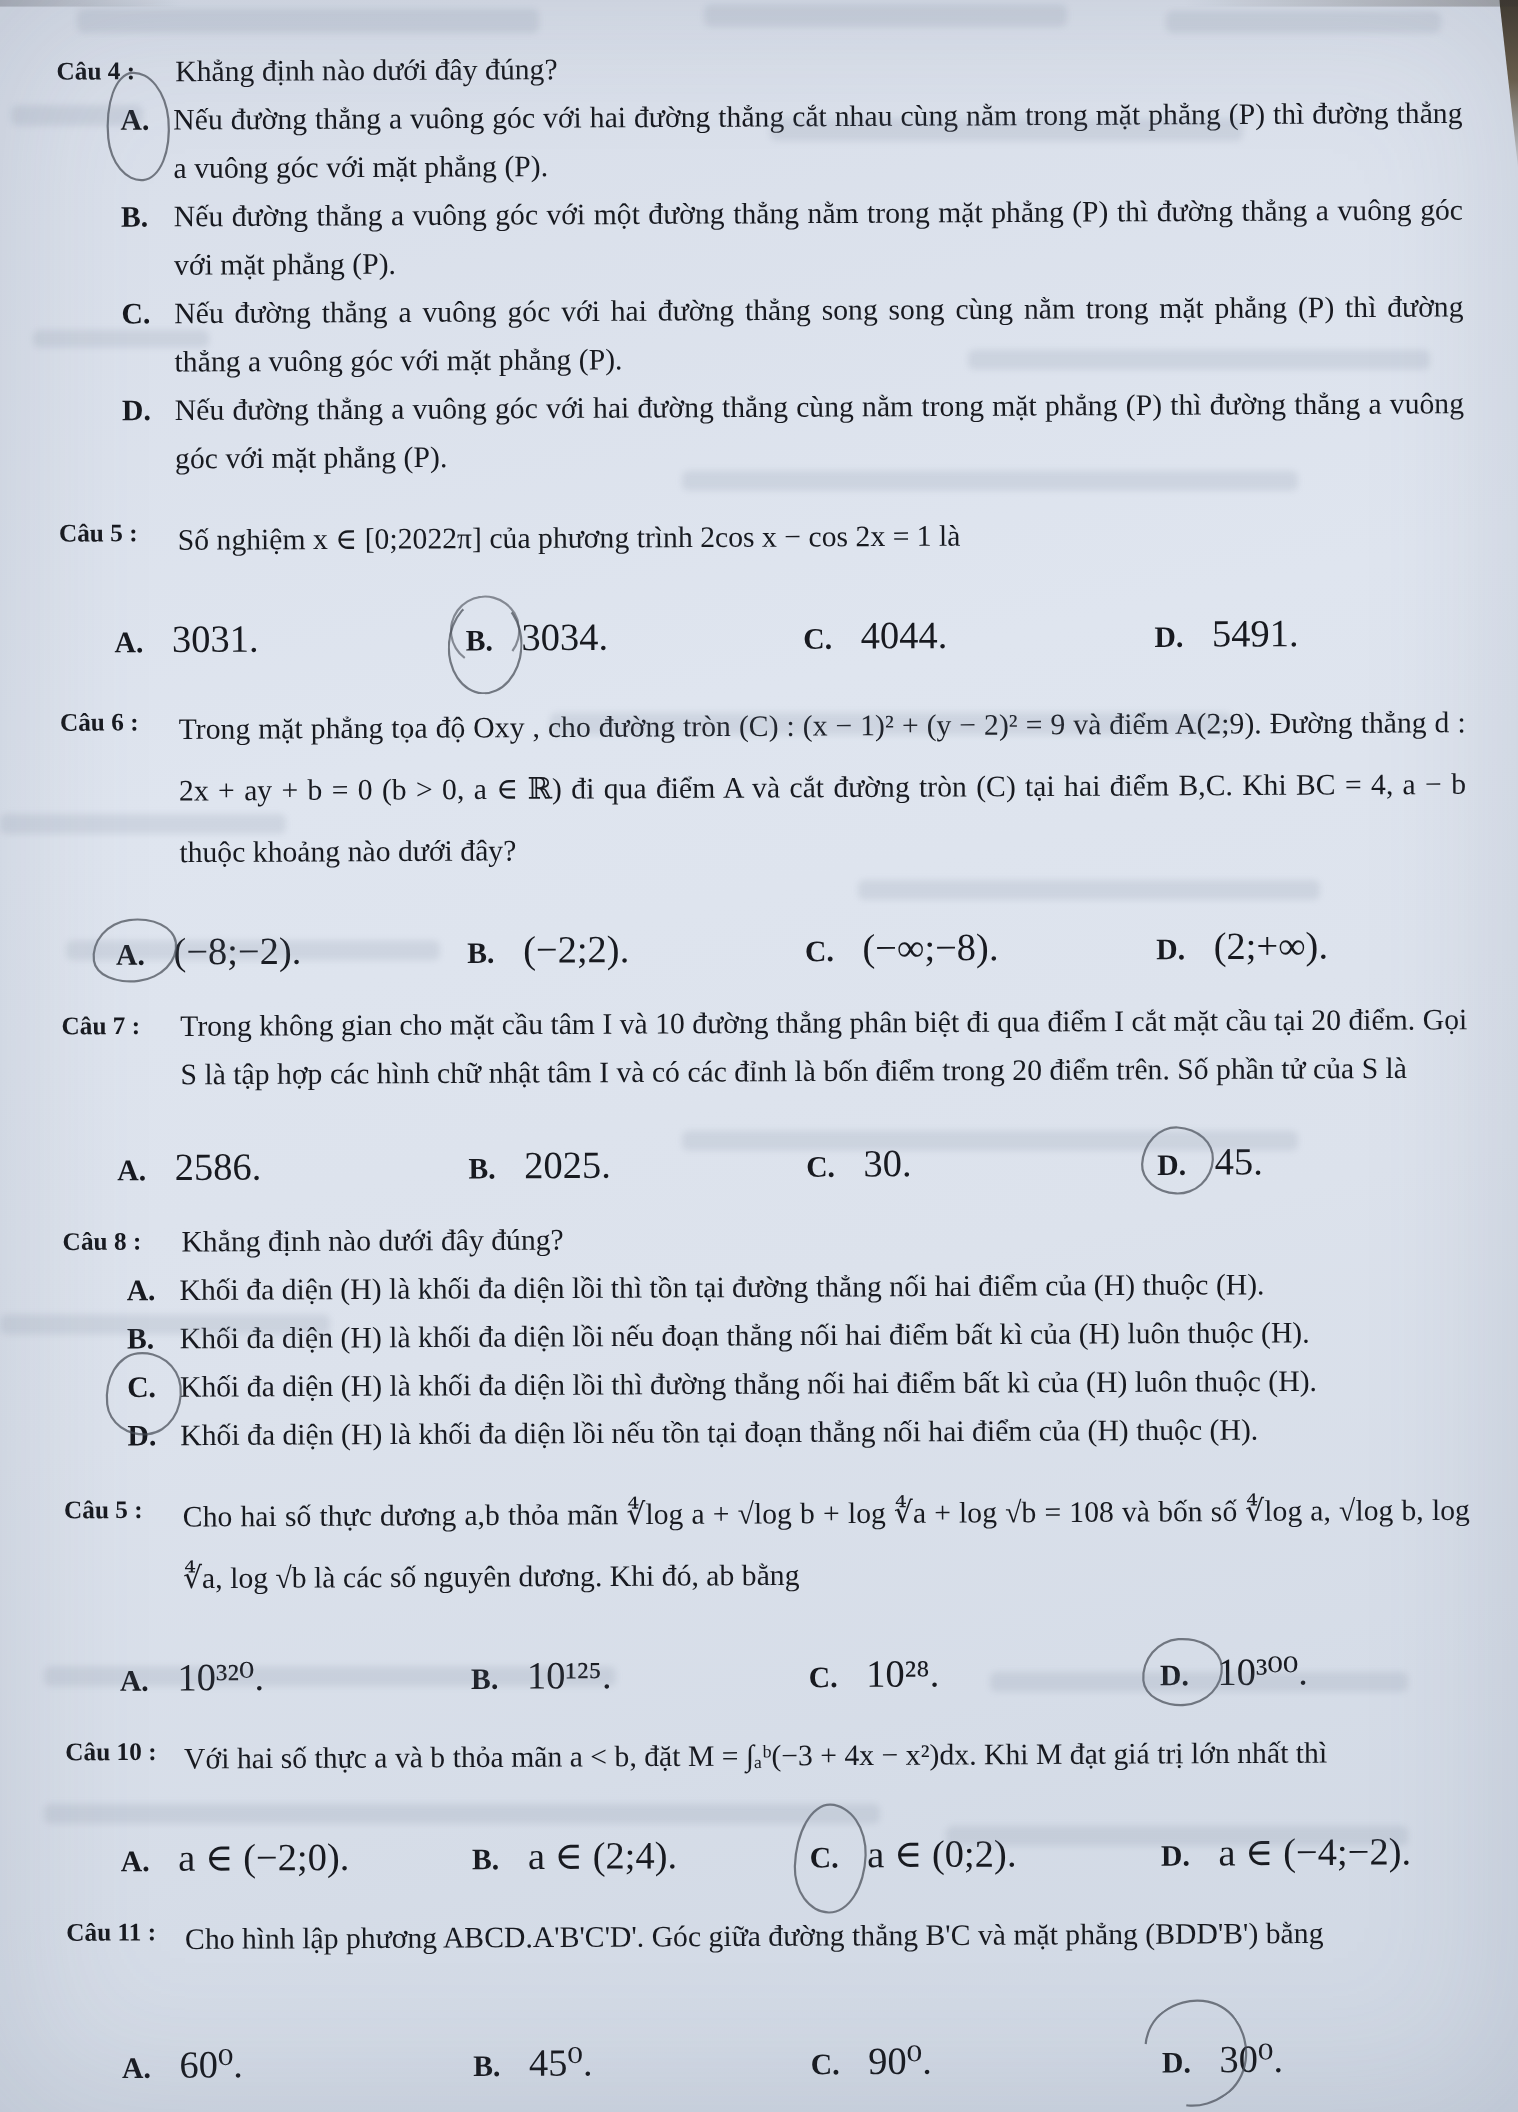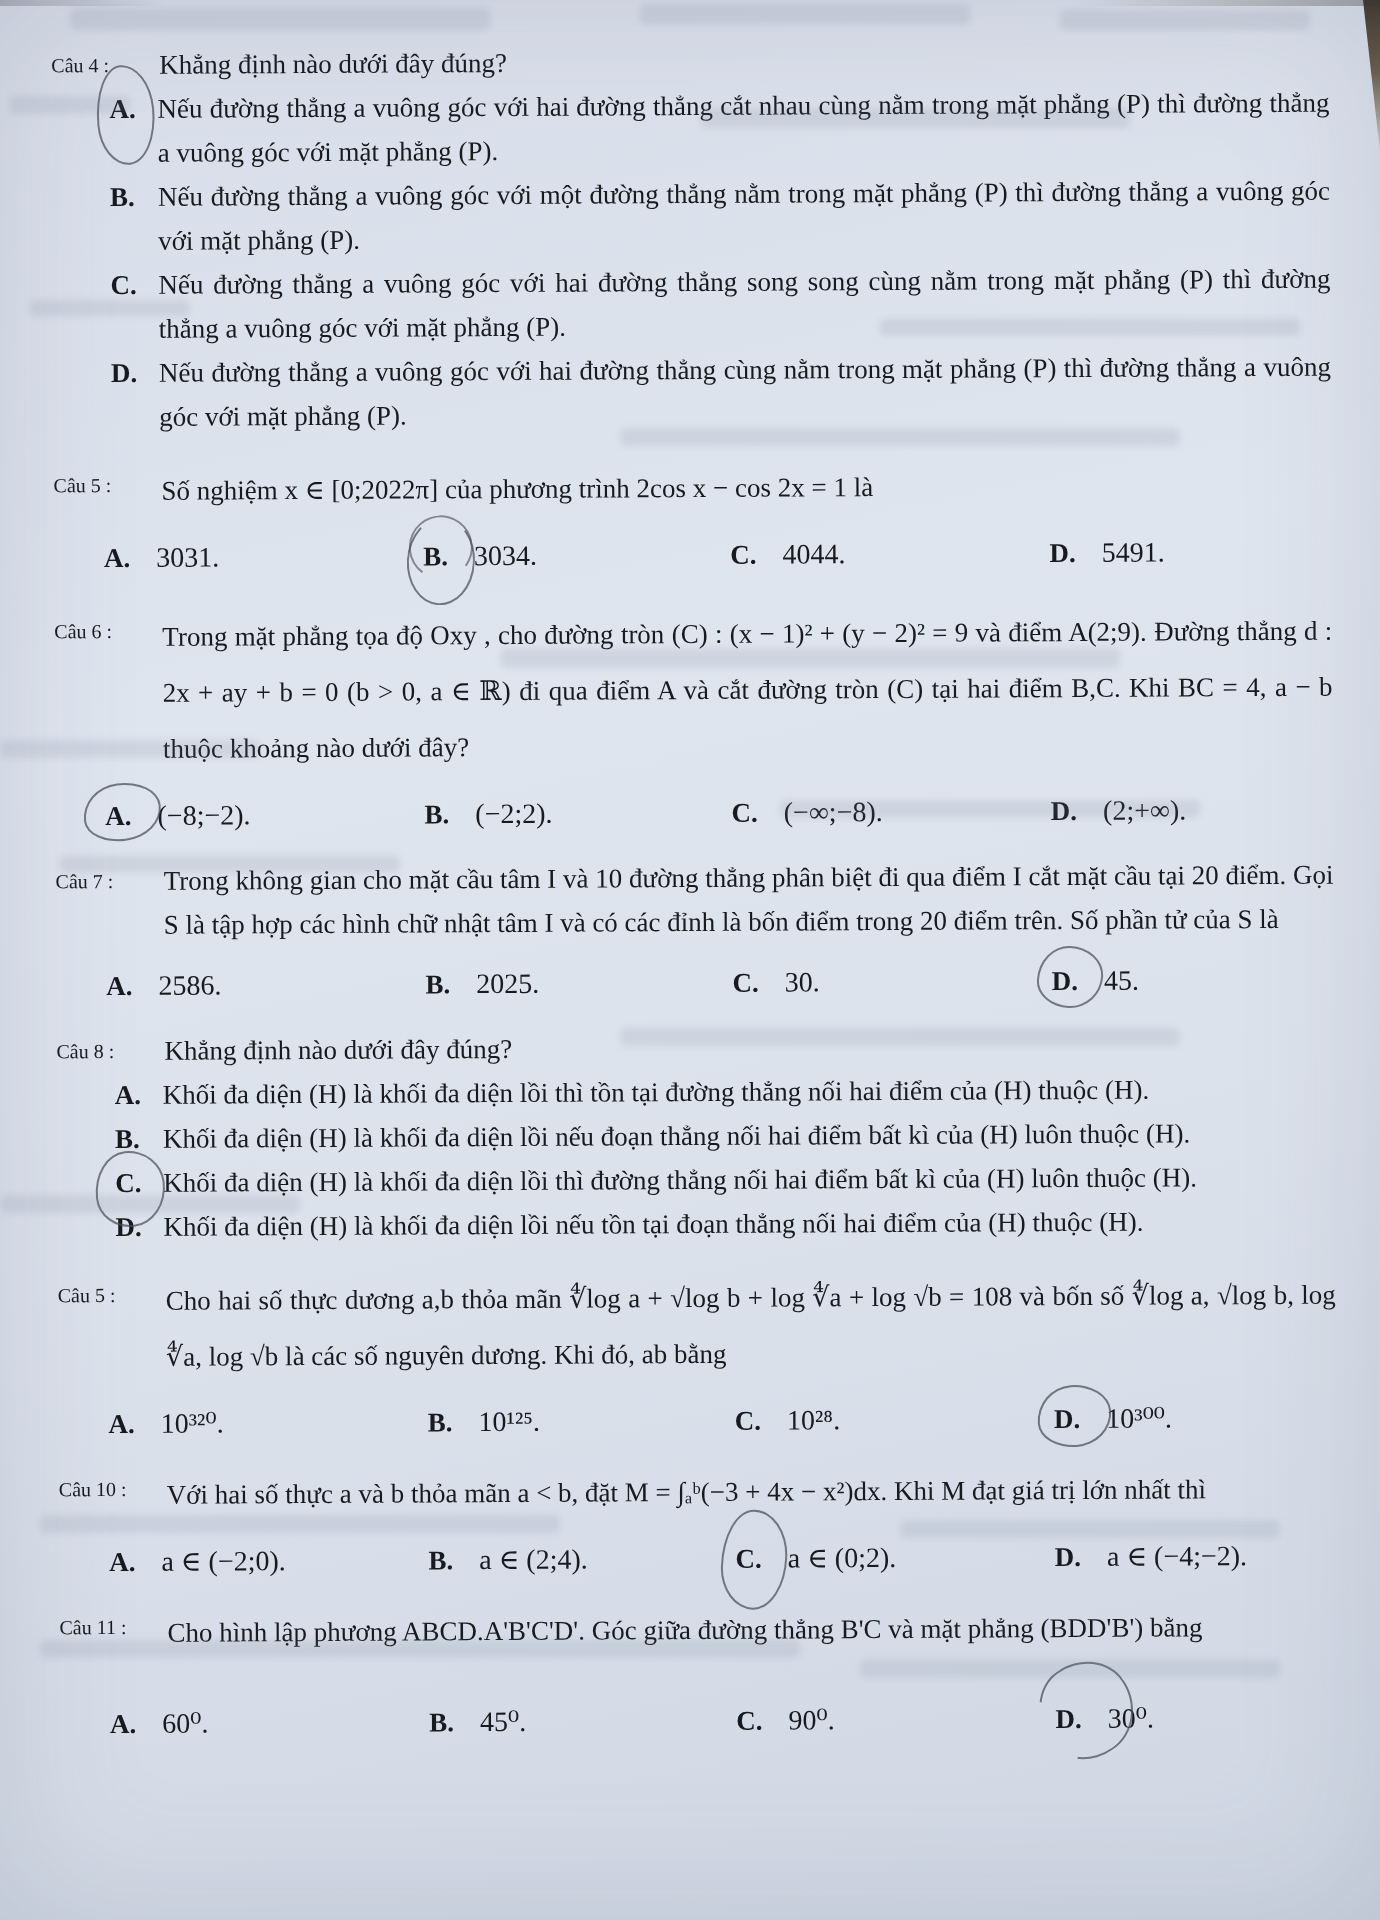--- a/index.html
+++ b/index.html
@@ -11,31 +11,31 @@
     position:relative;
   }
   .sheet{
     position:relative;width:1380px;height:1920px;box-sizing:border-box;
     padding:40px 46px 0 56px;
     transform:rotate(-0.3deg);
   }
   
   .q{position:relative;}
   .q-head{display:flex;align-items:flex-start;}
-  .q-label{flex:0 0 108px;font-weight:normal;font-size:20px;line-height:44px;white-space:nowrap;}
+  .q-label{flex:0 0 108px;font-weight:bold;font-size:23px;line-height:44px;white-space:nowrap;}
   .q-text{flex:1;font-size:27px;line-height:44px;text-align:justify;}
   .q-text.roomy{line-height:56px;}
   .opts-stacked{padding-left:58px;}
   .opt{display:flex;align-items:flex-start;}
   .opt .letter{flex:0 0 48px;font-weight:bold;font-size:27px;line-height:44px;}
   .opt .otext{flex:1;font-size:27px;line-height:44px;text-align:justify;}
   .opts-row{display:grid;grid-template-columns:26% 25% 26% auto;padding-left:50px;margin-top:16px;}
   .opts-row .cell{display:flex;align-items:baseline;}
   .opts-row .letter{font-weight:bold;font-size:27px;line-height:46px;margin-right:26px;}
-  .opts-row .val{font-size:28px;line-height:46px;}
+  .opts-row .val{font-size:35px;line-height:46px;margin-top:24px;}
   
   .mb1{margin-bottom:24px;} .mb2{margin-bottom:28px;} .mb3{margin-bottom:20px;}
   
   .pc{position:relative;display:inline-block;}
   .pc::after{
     content:"";position:absolute;pointer-events:none;
     border:2.5px solid rgba(72,78,88,.72);border-radius:48% 52% 50% 50% / 58% 46% 54% 42%;
   }
   .pc-q4::after{left:-13px;top:-22px;width:54px;height:96px;transform:rotate(-5deg);}
   .pc-q5::after{left:-16px;top:-16px;width:64px;height:84px;transform:rotate(4deg);border-top-color:transparent;border-radius:50%;}

